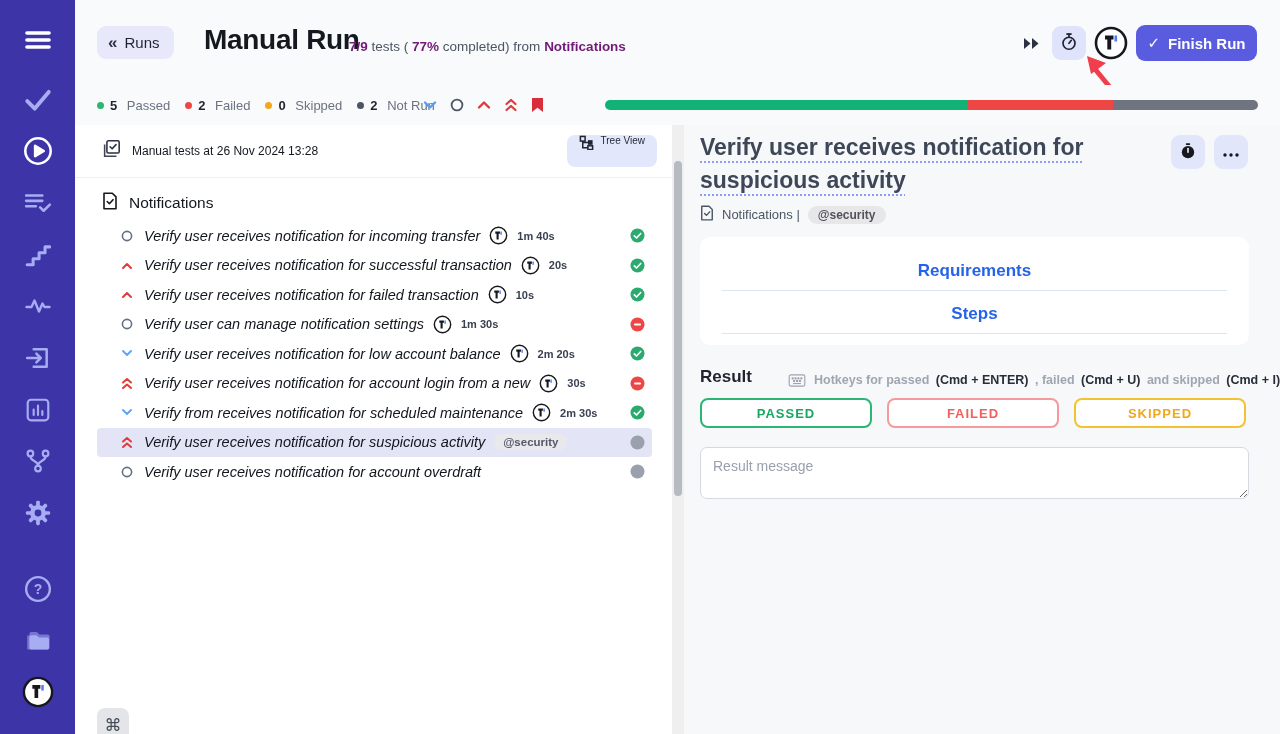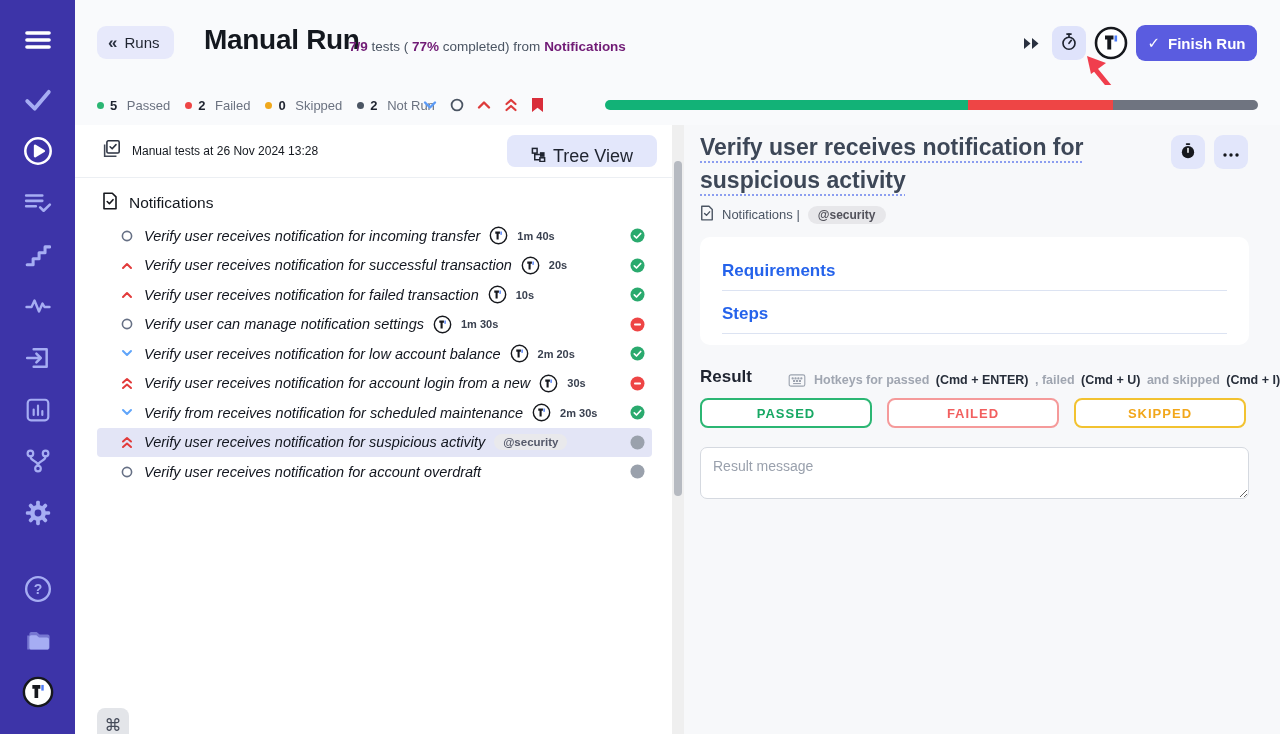--- a/index.html
+++ b/index.html
@@ -42,22 +42,22 @@
   .progressbar { position:absolute; left:530px; right:22px; top:15px; height:10px; border-radius:6px;
                  overflow:hidden; display:flex; }
 
   
   .content { position:absolute; left:75px; top:125px; right:0; bottom:0; }
 
   
   .left-panel { position:absolute; left:0; top:0; width:597px; height:100%; background:#fff; }
   .panel-header { height:53px; border-bottom:1px solid #eceff3; display:flex; align-items:center; padding:0 15px 0 26px; }
   .panel-header .ph-title { margin-left:11px; font-size:12px; color:#14181f; }
-  .tree-btn { margin-left:auto; height:32px; padding:0 24px; background:#e3e7fb; border:none; border-radius:8px;
-              font-size:18px; color:#1f2430; cursor:pointer; display:flex; align-items:flex-end; gap:7px; font-family:inherit; }
+  .tree-btn { margin-left:auto; height:32px; padding:0 12px; background:#e3e7fb; border:none; border-radius:8px;
+              font-size:10px; color:#1f2430; cursor:pointer; display:flex; align-items:flex-start; gap:7px; font-family:inherit; }
   .folder-row { margin-top:12px; padding-left:27px; height:26px; display:flex; align-items:center; gap:11px;
                 font-size:15.5px; color:#14181f; cursor:pointer; }
   #test-list { margin-top:5px; }
   .trow { height:29.5px; display:flex; align-items:center; margin:0 20px 0 22px; padding:0 7px 0 23px;
           border-radius:4px; cursor:pointer; }
   .trow.selected { background:#e3e5f6; }
   .trow .pri { width:14px; display:flex; justify-content:center; margin-right:10px; flex:none; }
   .trow .ttl { font-size:14.5px; color:#12161f; white-space:nowrap;font-style:italic; }
   .trow .tlogo { margin-left:9px; display:flex; flex:none; }
   .trow .dur { margin-left:9px; font-size:11px; font-weight:700; color:#3a4150; white-space:nowrap; }
@@ -79,21 +79,21 @@
   .d-btn { position:absolute; top:10px; width:34px; height:34px; background:#e2e6fb; border:none; border-radius:9px;
            display:flex; align-items:center; justify-content:center; cursor:pointer; }
   .d-btn.timer { right:75px; }
   .d-btn.more { right:32px; }
   .d-breadcrumb { position:absolute; left:16px; top:80px; display:flex; align-items:center; gap:8px;
                   font-size:13px; color:#4b5563; }
   .d-tag { background:#e7e7ea; border-radius:10px; padding:2px 10px; font-size:12px; font-weight:700; color:#52525b; }
   .d-card { position:absolute; left:16px; top:112px; right:31px; height:108px; background:#fff; border-radius:10px;
             padding:24px 22px 0; }
   .section-link { font-size:17px; font-weight:700; color:#2563eb; padding-bottom:9px; border-bottom:1px solid #dce3f2;
-                  margin-bottom:13px; cursor:pointer; }
+                  margin-bottom:13px; cursor:pointer;text-align:center; }
   .d-result { position:absolute; left:16px; top:242px; right:31px; display:flex; align-items:flex-end; }
   .d-result h3 { font-size:17px; font-weight:700; color:#1f2430; }
   .hotkeys { margin-left:36px; font-size:12.5px; color:#a0a6b1; display:flex; align-items:center; gap:3px; flex-wrap:nowrap; white-space:pre;font-weight:bold; }
   .hotkeys .kb { margin-right:5px; display:flex; }
   .hotkeys b { color:#272e3a; }
   .d-status-buttons { position:absolute; left:16px; top:273px; right:34px; display:flex; gap:15px; }
   .sbtn { flex:1; height:30px; background:#fff; border-radius:8px; font-size:13px; font-weight:700;
           letter-spacing:1px; cursor:pointer; font-family:inherit; }
   .d-textarea { position:absolute; left:16px; top:322px; right:31px; height:52px; border:1px solid #d5d9e0;
                 border-radius:7px; padding:10px 12px; font-size:14px; color:#1f2430; font-family:inherit;

